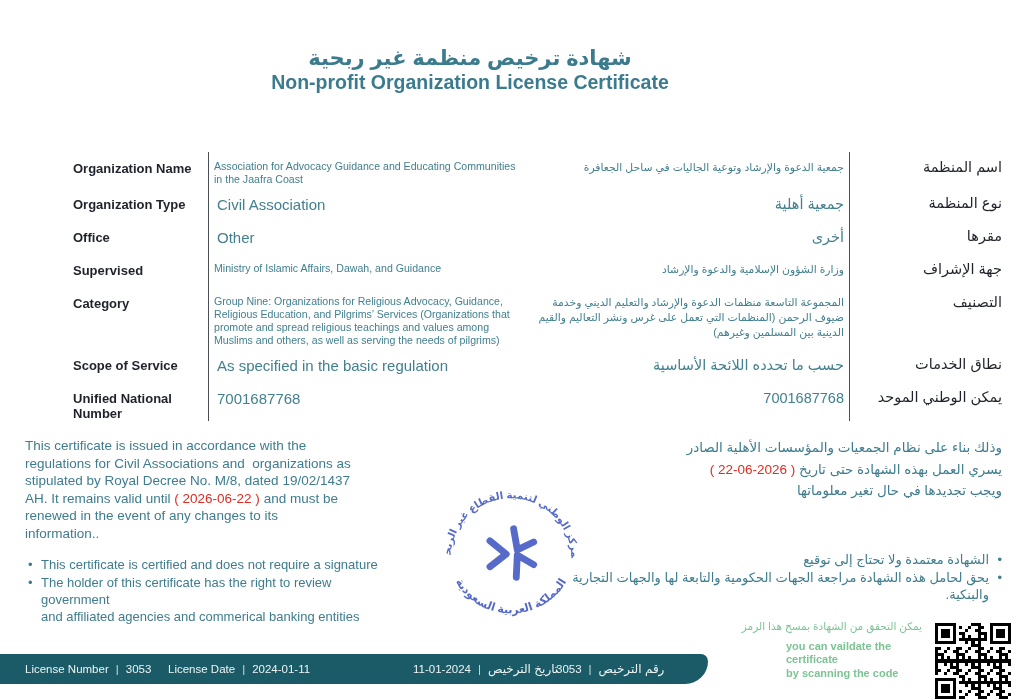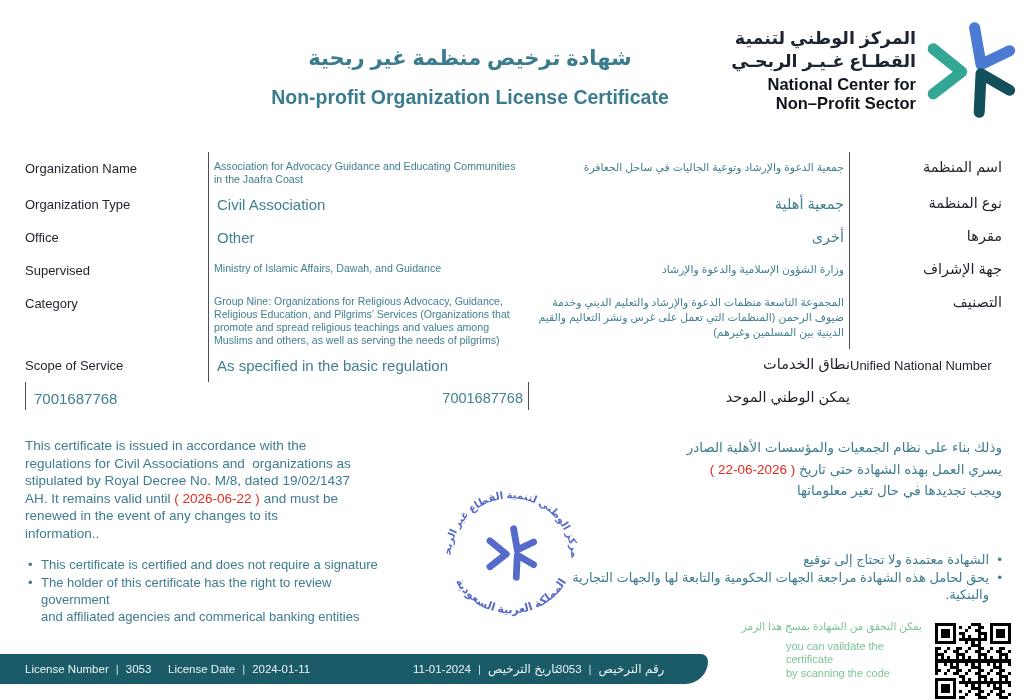--- a/index.html
+++ b/index.html
@@ -8,26 +8,26 @@
 
   
   .logo{position:absolute;top:20px;right:8px;display:flex;align-items:center;gap:8px;}
   .logo-text{text-align:right;}
   .logo-ar{font-size:17.5px;font-weight:bold;color:#1b2430;line-height:1.32;direction:rtl;}
   .logo-en{font-size:16.5px;font-weight:bold;color:#10151c;line-height:1.13;margin-top:2px;}
 
   
   .title-block{position:absolute;top:46px;left:150px;width:640px;text-align:center;}
   .title-ar{font-size:21px;font-weight:bold;color:#3b7b8e;direction:rtl;}
-  .title-en{font-size:19.5px;font-weight:bold;color:#3b7b8e;margin-top:16px;}
+  .title-en{font-size:19.5px;font-weight:bold;color:#3b7b8e;margin-top:1px;}
 
   
   .fields{position:absolute;top:152px;left:25px;right:22px;display:grid;
           grid-template-columns:183px 1fr 1fr 152px;}
-  .c-ellabel{font-weight:normal;font-size:13px;color:#1f222b;padding-top:9px;min-height:24px;}
+  .c-ellabel{font-weight:bold;font-size:13px;color:#1f222b;padding-top:9px;min-height:24px;margin-left:48px;}
   .c-enval{border-left:1.4px solid #4a4f55;padding:8px 6px 3px 5px;color:#42808f;}
   .c-enval.small{font-size:10.6px;line-height:1.2;}
   .c-enval.large{font-size:15px;padding-left:8px;}
   .c-arval{border-right:1.4px solid #4a4f55;direction:rtl;text-align:right;
            padding:8px 5px 3px 6px;color:#42808f;}
   .c-arval.small{font-size:10.8px;line-height:1.35;}
   .c-arval.large{font-size:14.5px;}
   .c-arlabel{direction:rtl;text-align:right;font-weight:normal;font-size:14.5px;
              color:#1f222b;padding-top:7px;}
 
@@ -45,51 +45,40 @@
   .bullets-ar{position:absolute;top:551px;right:22px;width:432px;direction:rtl;text-align:right;}
   .bullets-ar li{padding-left:0;padding-right:13px;}
   .bullets-ar li::before{left:auto;right:0;}
 
   
   .stamp{position:absolute;left:433px;top:472px;width:156px;height:158px;opacity:.93;}
 
   
   .qr-caption{position:absolute;left:768px;top:619px;width:154px;color:#7cc494;}
   .qr-caption .ar{font-size:10.5px;direction:rtl;text-align:center;white-space:nowrap;line-height:1.4;}
-  .qr-caption .en{font-size:11px;line-height:1.22;text-align:left;padding-left:18px;margin-top:6px;}
+  .qr-caption .en{font-size:11px;line-height:1.22;text-align:left;padding-left:18px;margin-top:6px;font-weight:bold;}
   .qr-box{position:absolute;left:935px;top:623px;width:76px;height:76px;}
 
   
   .footer-bar{position:absolute;left:0;top:654px;width:708px;height:30px;background:#1a5b67;
               border-top-right-radius:10px;border-bottom-right-radius:32px;}
   .fgroup{position:absolute;top:0;height:30px;line-height:30px;color:#eef4f4;
           font-size:11.5px;white-space:nowrap;}
   .fgroup .sep{margin:0 7px;opacity:.85;}
   .fgroup.g0{left:25px;}
   .fgroup.g1{left:168px;}
   .fgroup.g2{left:413px;direction:ltr;}
   .fgroup.g3{left:556px;direction:ltr;}
   .fgroup .ar{font-size:12px;}
 </style>
 </head>
 <body>
 
 <div class="page">
 
-  <div class="logo">
-    <div class="logo-text">
-      <div class="logo-ar"><span>المركز الوطني لتنمية</span><br><span>القطـاع غـيـر الربحـي</span></div>
-      <div class="logo-en"><span>National Center for</span><br><span>Non–Profit Sector</span></div>
-    </div>
-    <svg width="92" height="100" viewBox="0 0 100 104">
-      <path d="M55 6 L62 46 L93 31" fill="none" stroke="#4a7ad2" stroke-width="12" stroke-linecap="round" stroke-linejoin="round"></path>
-      <path d="M10 29 L41 54 L10 78" fill="none" stroke="#33a794" stroke-width="12" stroke-linecap="round" stroke-linejoin="round"></path>
-      <path d="M60 98 L62 56 L93 74" fill="none" stroke="#14505b" stroke-width="12" stroke-linecap="round" stroke-linejoin="round"></path>
-    </svg>
-  </div>
 
   <div class="title-block">
     <div class="title-ar">شهادة ترخيص منظمة غير ربحية</div>
     <div class="title-en">Non-profit Organization License Certificate</div>
   </div>
 
   <div class="fields">
       <div class="c-ellabel">Organization Name</div>
       <div class="c-enval small">Association for Advocacy Guidance and Educating Communities in the Jaafra Coast</div>
       <div class="c-arval small">جمعية الدعوة والإرشاد وتوعية الجاليات في ساحل الجعافرة</div>
@@ -105,20 +94,21 @@
       <div class="c-ellabel">Supervised</div>
       <div class="c-enval small">Ministry of Islamic Affairs, Dawah, and Guidance</div>
       <div class="c-arval small">وزارة الشؤون الإسلامية والدعوة والإرشاد</div>
       <div class="c-arlabel">جهة الإشراف</div>
       <div class="c-ellabel">Category</div>
       <div class="c-enval small">Group Nine: Organizations for Religious Advocacy, Guidance, Religious Education, and Pilgrims’ Services (Organizations that promote and spread religious teachings and values among Muslims and others, as well as serving the needs of pilgrims)</div>
       <div class="c-arval small">المجموعة التاسعة منظمات الدعوة والإرشاد والتعليم الديني وخدمة ضيوف الرحمن (المنظمات التي تعمل على غرس ونشر التعاليم والقيم الدينية بين المسلمين وغيرهم)</div>
       <div class="c-arlabel">التصنيف</div>
       <div class="c-ellabel">Scope of Service</div>
       <div class="c-enval large">As specified in the basic regulation</div>
+      <div class="c-arval large">حسب ما تحدده اللائحة الأساسية</div>
       <div class="c-arlabel">نطاق الخدمات</div>
       <div class="c-ellabel">Unified National Number</div>
       <div class="c-enval large">7001687768</div>
       <div class="c-arval large">7001687768</div>
       <div class="c-arlabel">يمكن الوطني الموحد</div>
     </div>
 
   <div class="notice-en"><span>This certificate is issued in accordance with the
 regulations for Civil Associations and  organizations as
 stipulated by Royal Decree No. M/8, dated 19/02/1437

